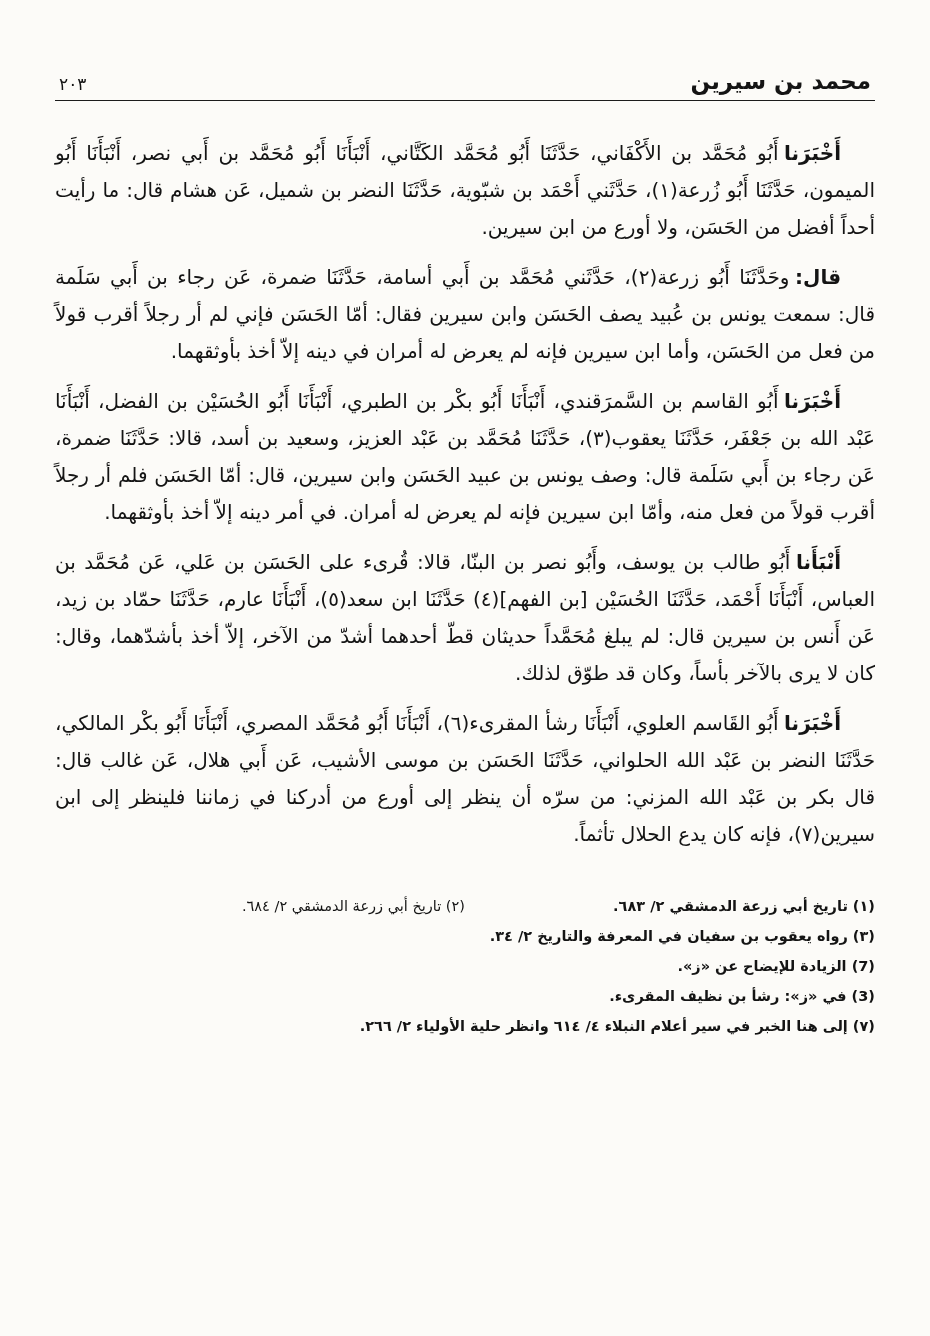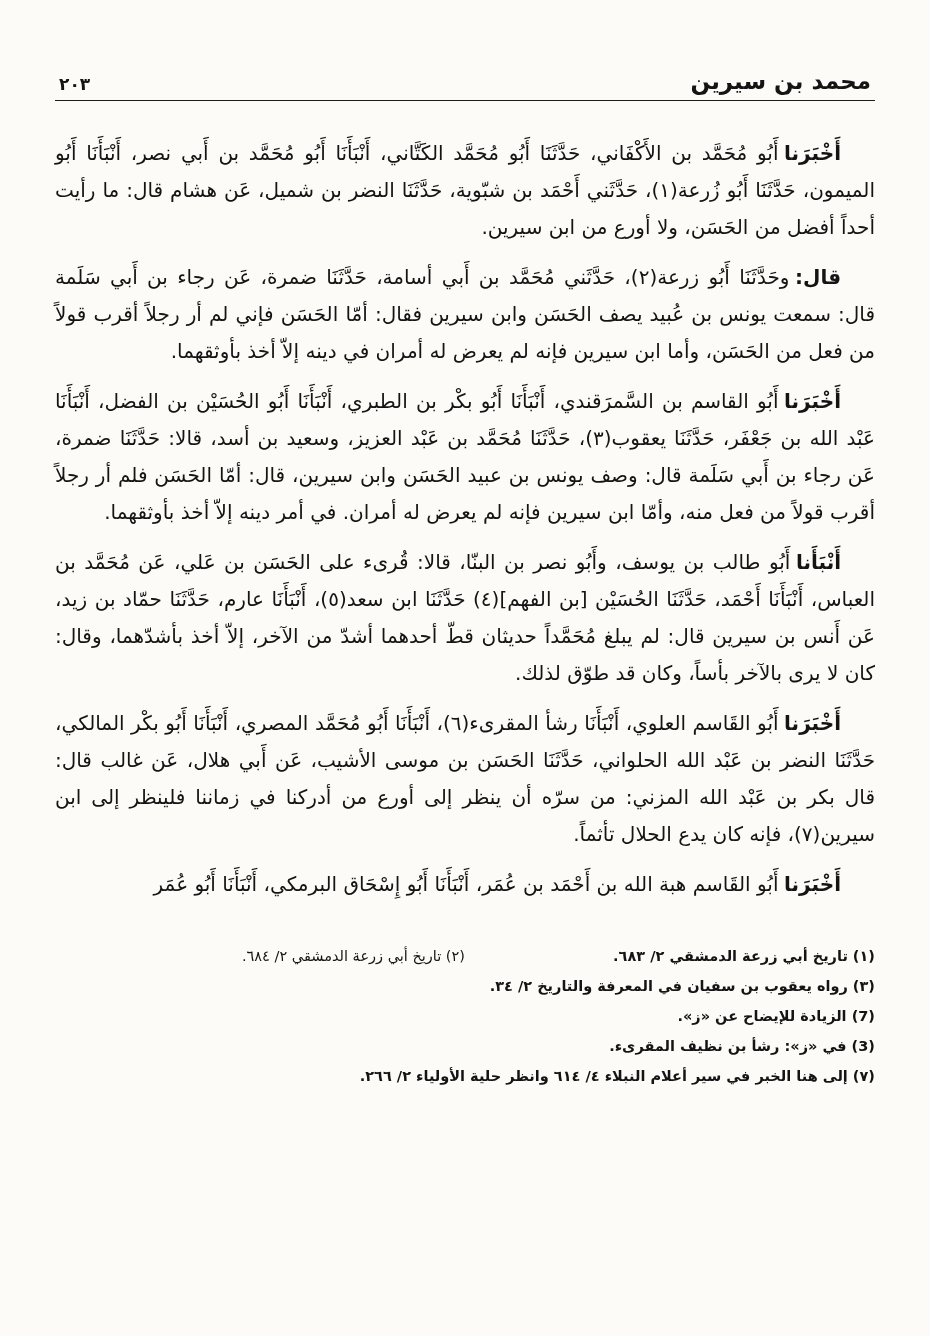--- a/index.html
+++ b/index.html
@@ -25,21 +25,21 @@
     display: flex;
     justify-content: space-between;
     align-items: flex-end;
     padding: 0 4px 6px 4px;
   }
   .header-title {
     font-weight: bold;
     font-size: 23px;
   }
   .header-pagenum {
-    font-weight: bold;
+    font-weight: normal;
     font-size: 17px;
   }
   .header-rule {
     border: none;
     border-top: 1.6px solid #1c1c1c;
     margin: 0 0 34px 0;
   }
   
   .body-text {
     font-size: 20px;
@@ -100,23 +100,20 @@
     </p>
 
     <p class="para">
       <strong class="lead">أَنْبَأَنا</strong><span>أَبُو طالب بن يوسف، وأَبُو نصر بن البنّا، قالا: قُرىء على الحَسَن بن عَلي، عَن مُحَمَّد بن العباس، أَنْبَأَنَا أَحْمَد، حَدَّثَنَا الحُسَيْن [بن الفهم](٤) حَدَّثَنَا ابن سعد(٥)، أَنْبَأَنَا عارم، حَدَّثَنَا حمّاد بن زيد، عَن أَنس بن سيرين قال: لم يبلغ مُحَمَّداً حديثان قطّ أحدهما أشدّ من الآخر، إلاّ أخذ بأشدّهما، وقال: كان لا يرى بالآخر بأساً، وكان قد طوّق لذلك.</span>
     </p>
 
     <p class="para">
       <strong class="lead">أَخْبَرَنا</strong><span>أَبُو القَاسم العلوي، أَنْبَأَنَا رشأ المقرىء(٦)، أَنْبَأَنَا أَبُو مُحَمَّد المصري، أَنْبَأَنَا أَبُو بكْر المالكي، حَدَّثَنَا النضر بن عَبْد الله الحلواني، حَدَّثَنَا الحَسَن بن موسى الأشيب، عَن أَبي هلال، عَن غالب قال: قال بكر بن عَبْد الله المزني: من سرّه أن ينظر إلى أورع من أدركنا في زماننا فلينظر إلى ابن سيرين(٧)، فإنه كان يدع الحلال تأثماً.</span>
     </p>
 
-    <p class="para">
-      <strong class="lead">أَخْبَرَنا</strong><span>أَبُو القَاسم هبة الله بن أَحْمَد بن عُمَر، أَنْبَأَنَا أَبُو إِسْحَاق البرمكي، أَنْبَأَنَا أَبُو عُمَر</span>
-    </p>
 
   </div>
 
   <div class="footnotes">
 
     <div class="fn-row">
       <div class="fn-right">(١) تاريخ أبي زرعة الدمشقي ٢/ ٦٨٣.</div>
       <div class="fn-left">(٢) تاريخ أبي زرعة الدمشقي ٢/ ٦٨٤.</div>
     </div>
 

